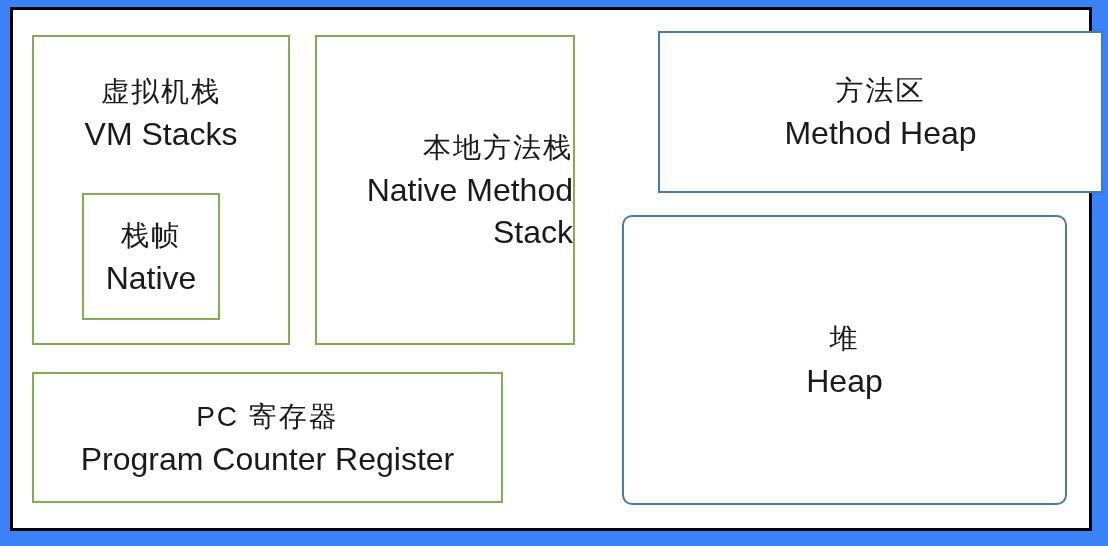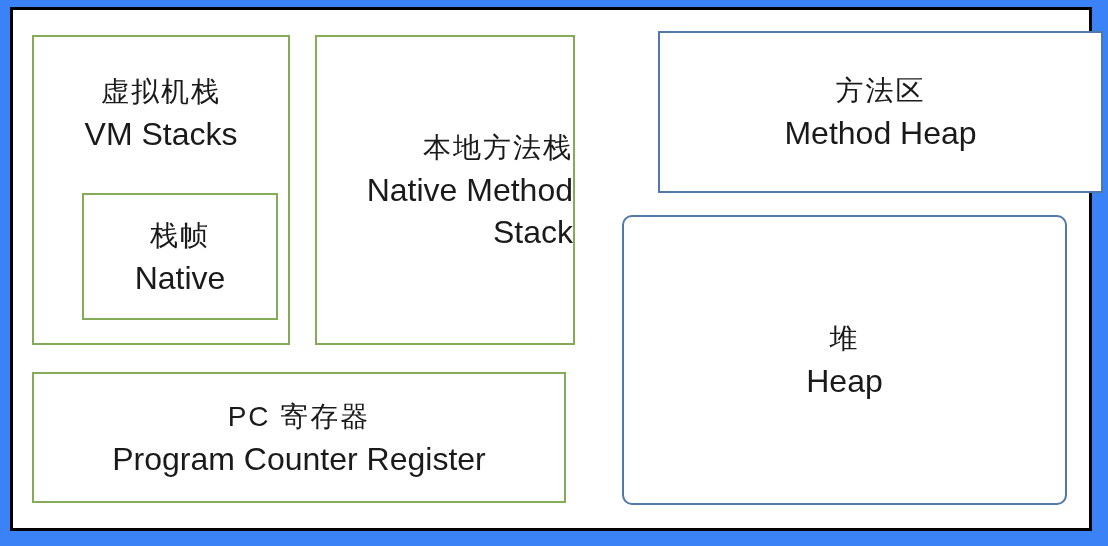--- a/index.html
+++ b/index.html
@@ -41,27 +41,27 @@
   .line { line-height: 42px; white-space: nowrap; }
   .line.zh { font-size: 28px; letter-spacing: 2px; }
   .line.en { font-size: 32px; }
 
   .vm-stacks {
     left: 32px; top: 35px; width: 258px; height: 310px;
     justify-content: flex-start;
     padding-top: 34px;
   }
   .frame-box {
-    left: 82px; top: 193px; width: 196px; height: 127px;
+    left: 82px; top: 193px; width: 138px; height: 127px;
   }
   .native-stack {
     left: 315px; top: 35px; width: 260px; height: 310px; align-items: flex-end;
   }
   .pc-register {
-    left: 32px; top: 372px; width: 534px; height: 131px;
+    left: 32px; top: 372px; width: 471px; height: 131px;
   }
   .method-area {
     left: 622px; top: 31px; width: 445px; height: 162px; margin-left: 36px;
   }
   .heap {
     left: 622px; top: 215px; width: 445px; height: 290px;
     border-radius: 10px;
   }
 </style>
 </head>

